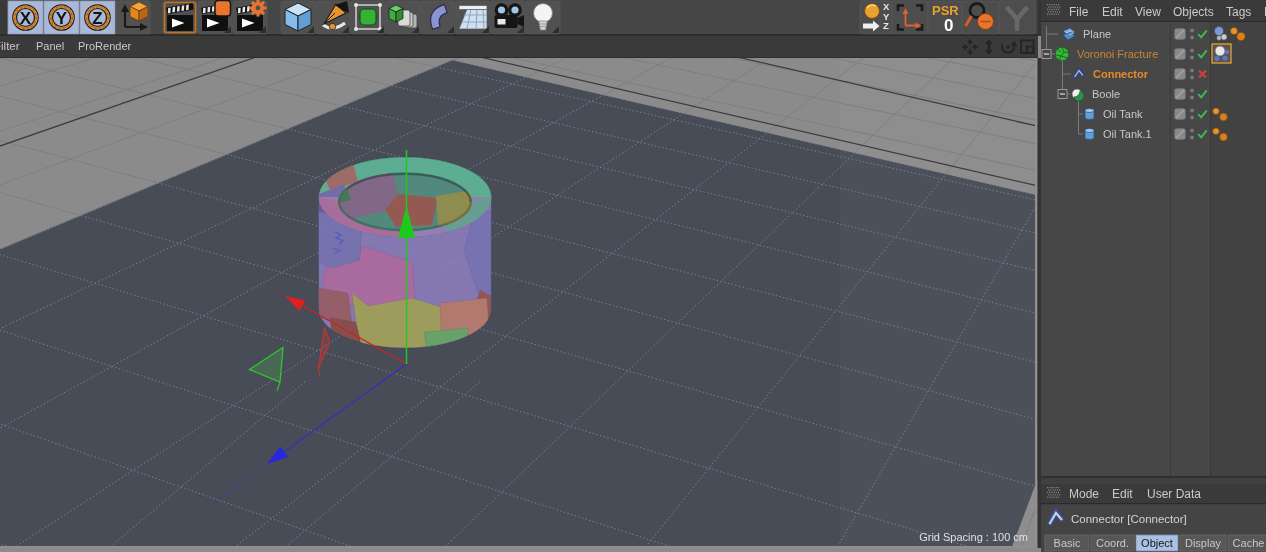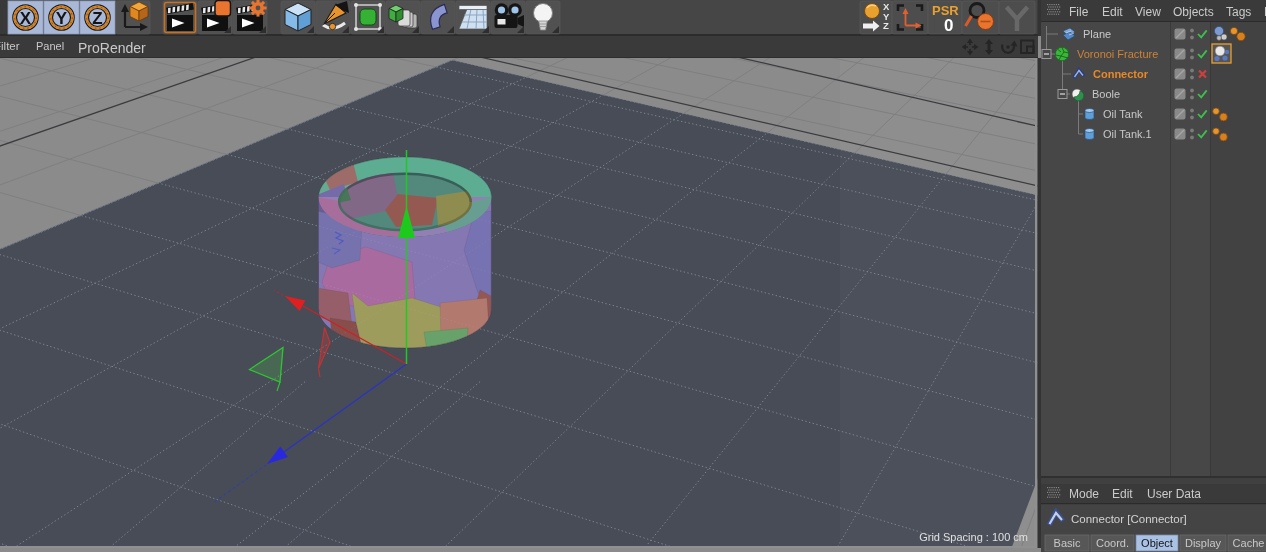--- a/index.html
+++ b/index.html
@@ -286,21 +286,21 @@
 <text x="1028" y="541" text-anchor="end" font-size="11" fill="#e0e0e0" font-family="Liberation Sans, sans-serif">Grid Spacing : 100 cm</text>
 <rect x="0" y="546" width="1036" height="2.5" fill="#909090"></rect>
 <rect x="0" y="548.5" width="1041" height="3.5" fill="#333333"></rect>
 <rect x="1035" y="36" width="2.5" height="516" fill="#909090"></rect>
 <rect x="1037.5" y="36" width="3.5" height="516" fill="#333333"></rect>
 </g>
 </svg>
 <div style="position:absolute;left:0;top:36px;width:1038px;height:22px;background:#3a3a3a;border-bottom:1px solid #2e2e2e">
 <div style="position:absolute;left:-6px;top:4px;font-size:11.5px;color:#c9c9c9">Filter</div>
 <div style="position:absolute;left:36px;top:4px;font-size:11px;color:#c9c9c9">Panel</div>
-<div style="position:absolute;left:78px;top:4px;font-size:14px;color:#c9c9c9">ProRender</div>
+<div style="position:absolute;left:78px;top:4px;font-size:11px;color:#c9c9c9">ProRender</div>
 <svg width="76" height="18" style="position:absolute;left:962px;top:2px" fill="#252525">
 <g transform="translate(8,9)">
         <path d="M0,-8.5 L3,-4 H-3 Z M0,8.5 L3,4 H-3 Z M-8.5,0 L-4,-3 V3 Z M8.5,0 L4,-3 V3 Z"></path>
         <path d="M0,-4 V-2 M0,4 V2 M-4,0 H-2 M4,0 H2" stroke="#252525" stroke-width="1.6"></path>
       </g>
 <g transform="translate(27,9)">
         <path d="M0,-8 L4,-3 H1.5 V3 H4 L0,8 L-4,3 H-1.5 V-3 H-4 Z"></path>
       </g>
 <g transform="translate(46,9)">
         <path d="M-5.5,-2.5 A6,6 0 1 0 6,-1" stroke="#252525" stroke-width="2.2" fill="none"></path>

